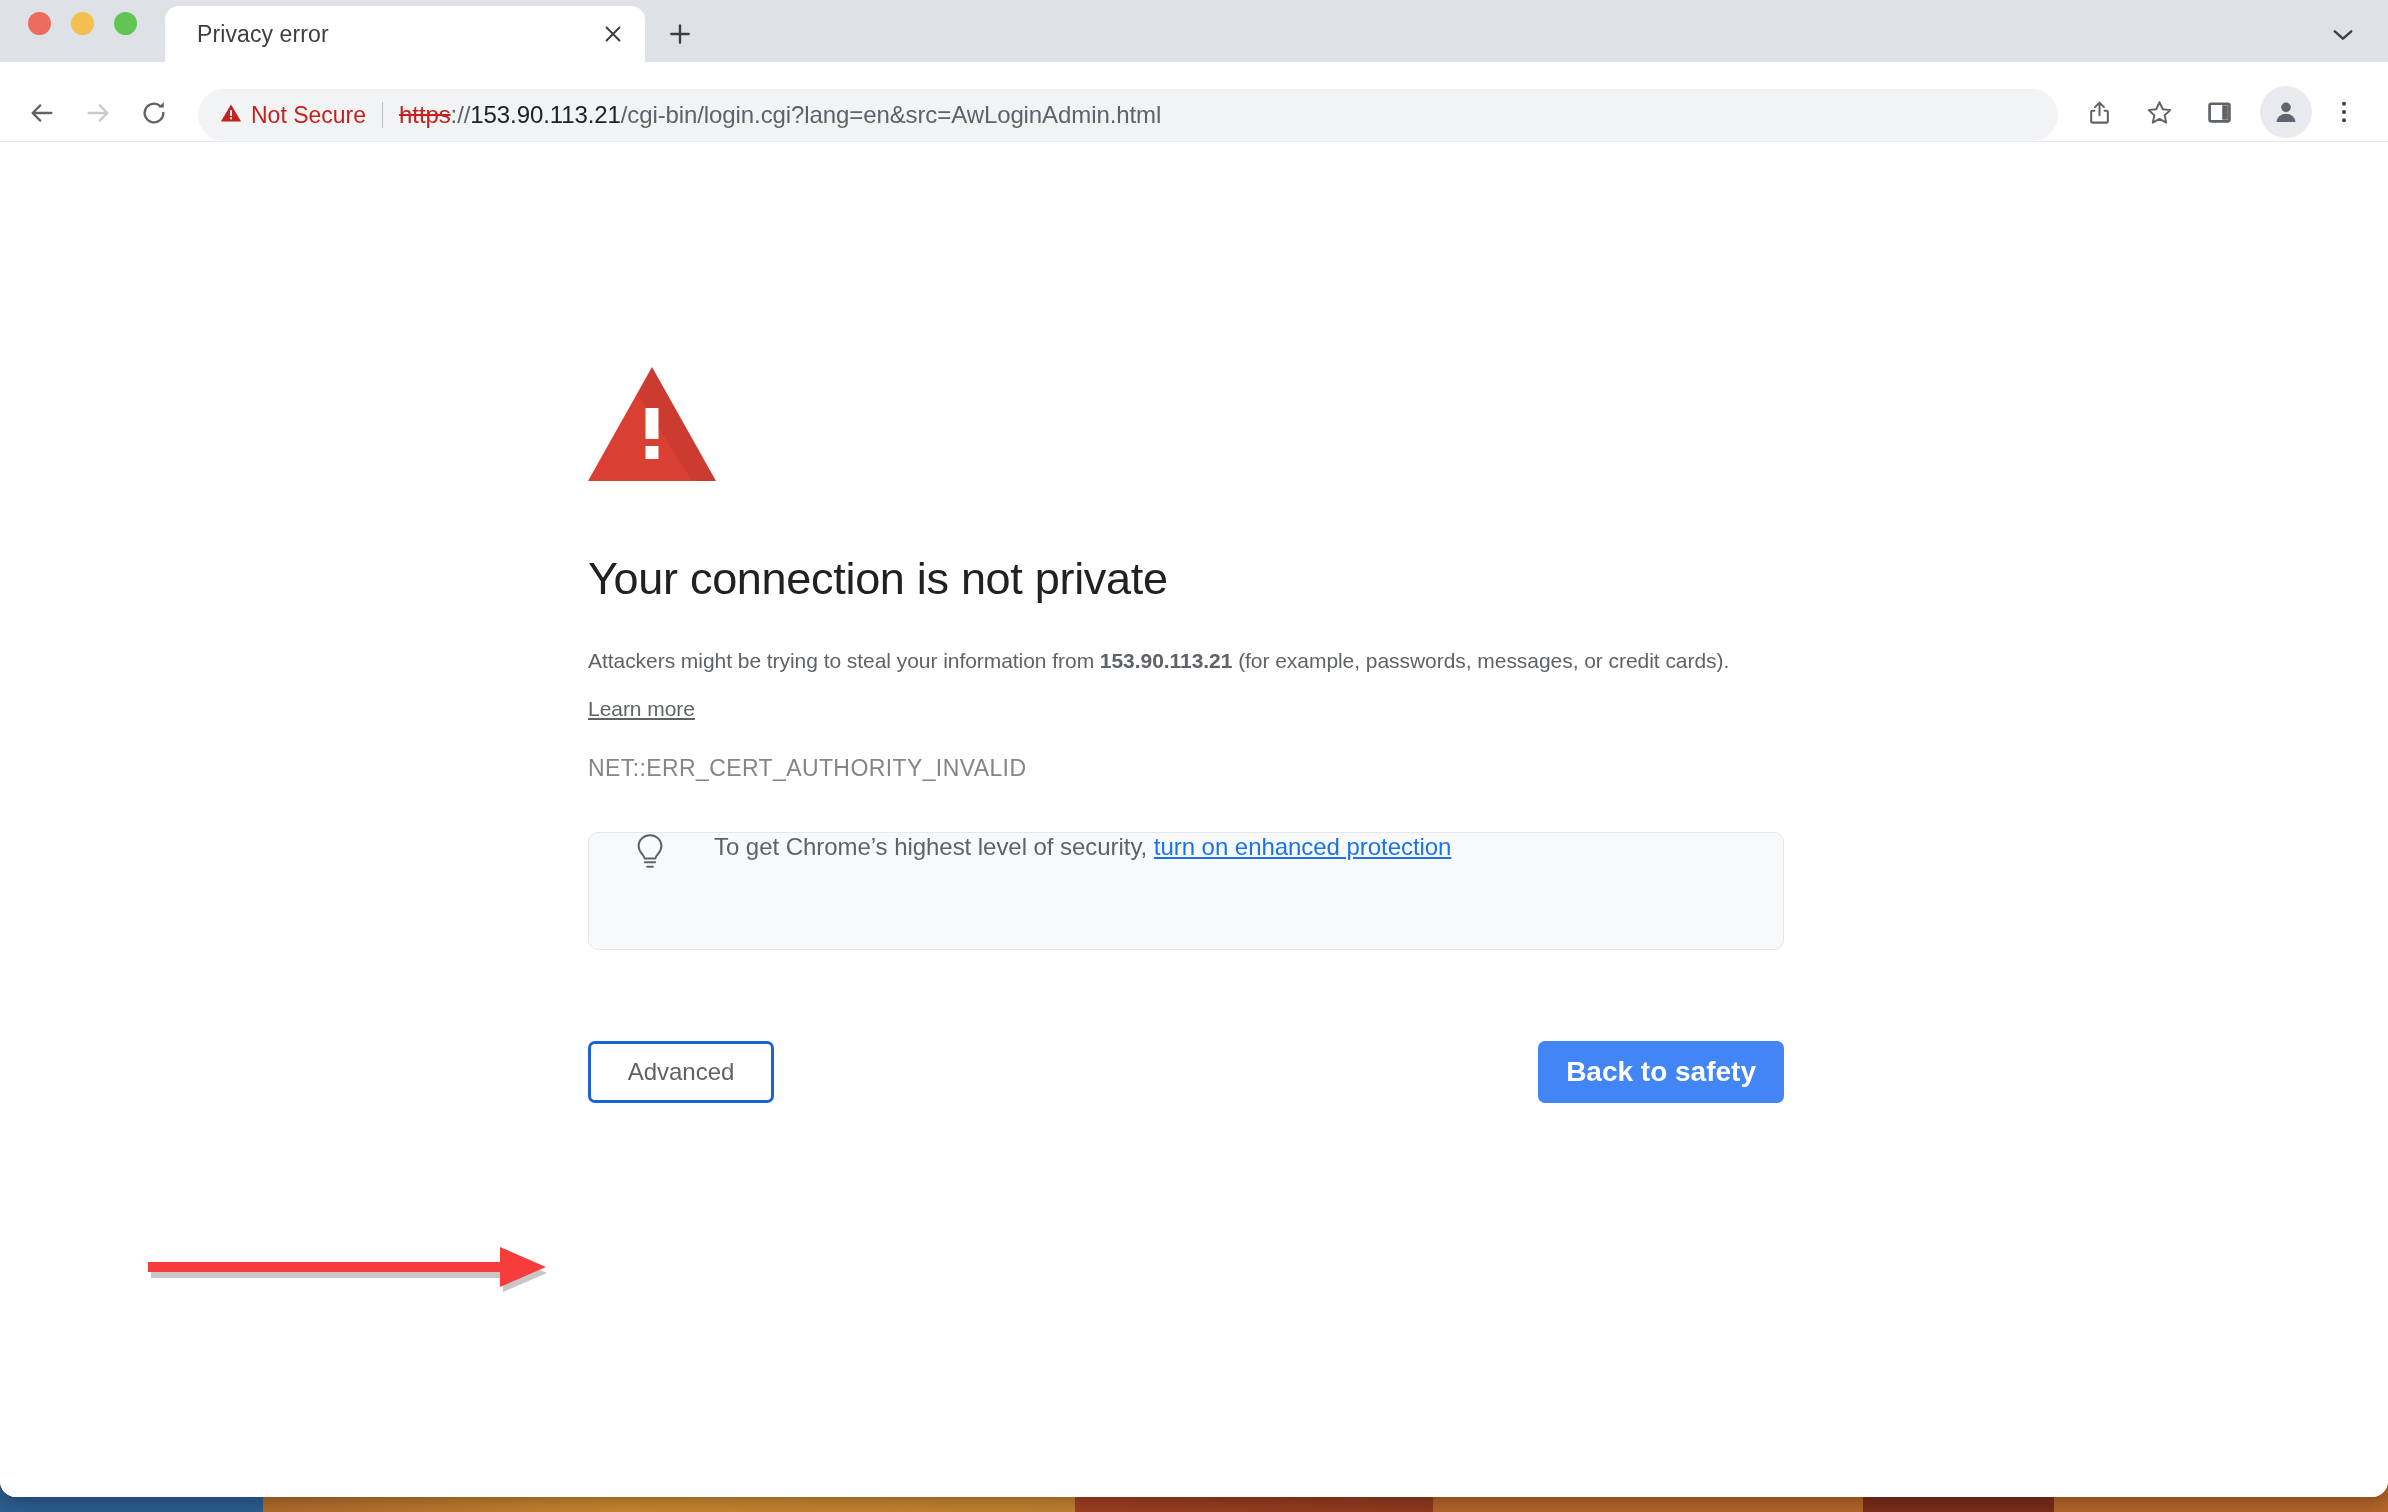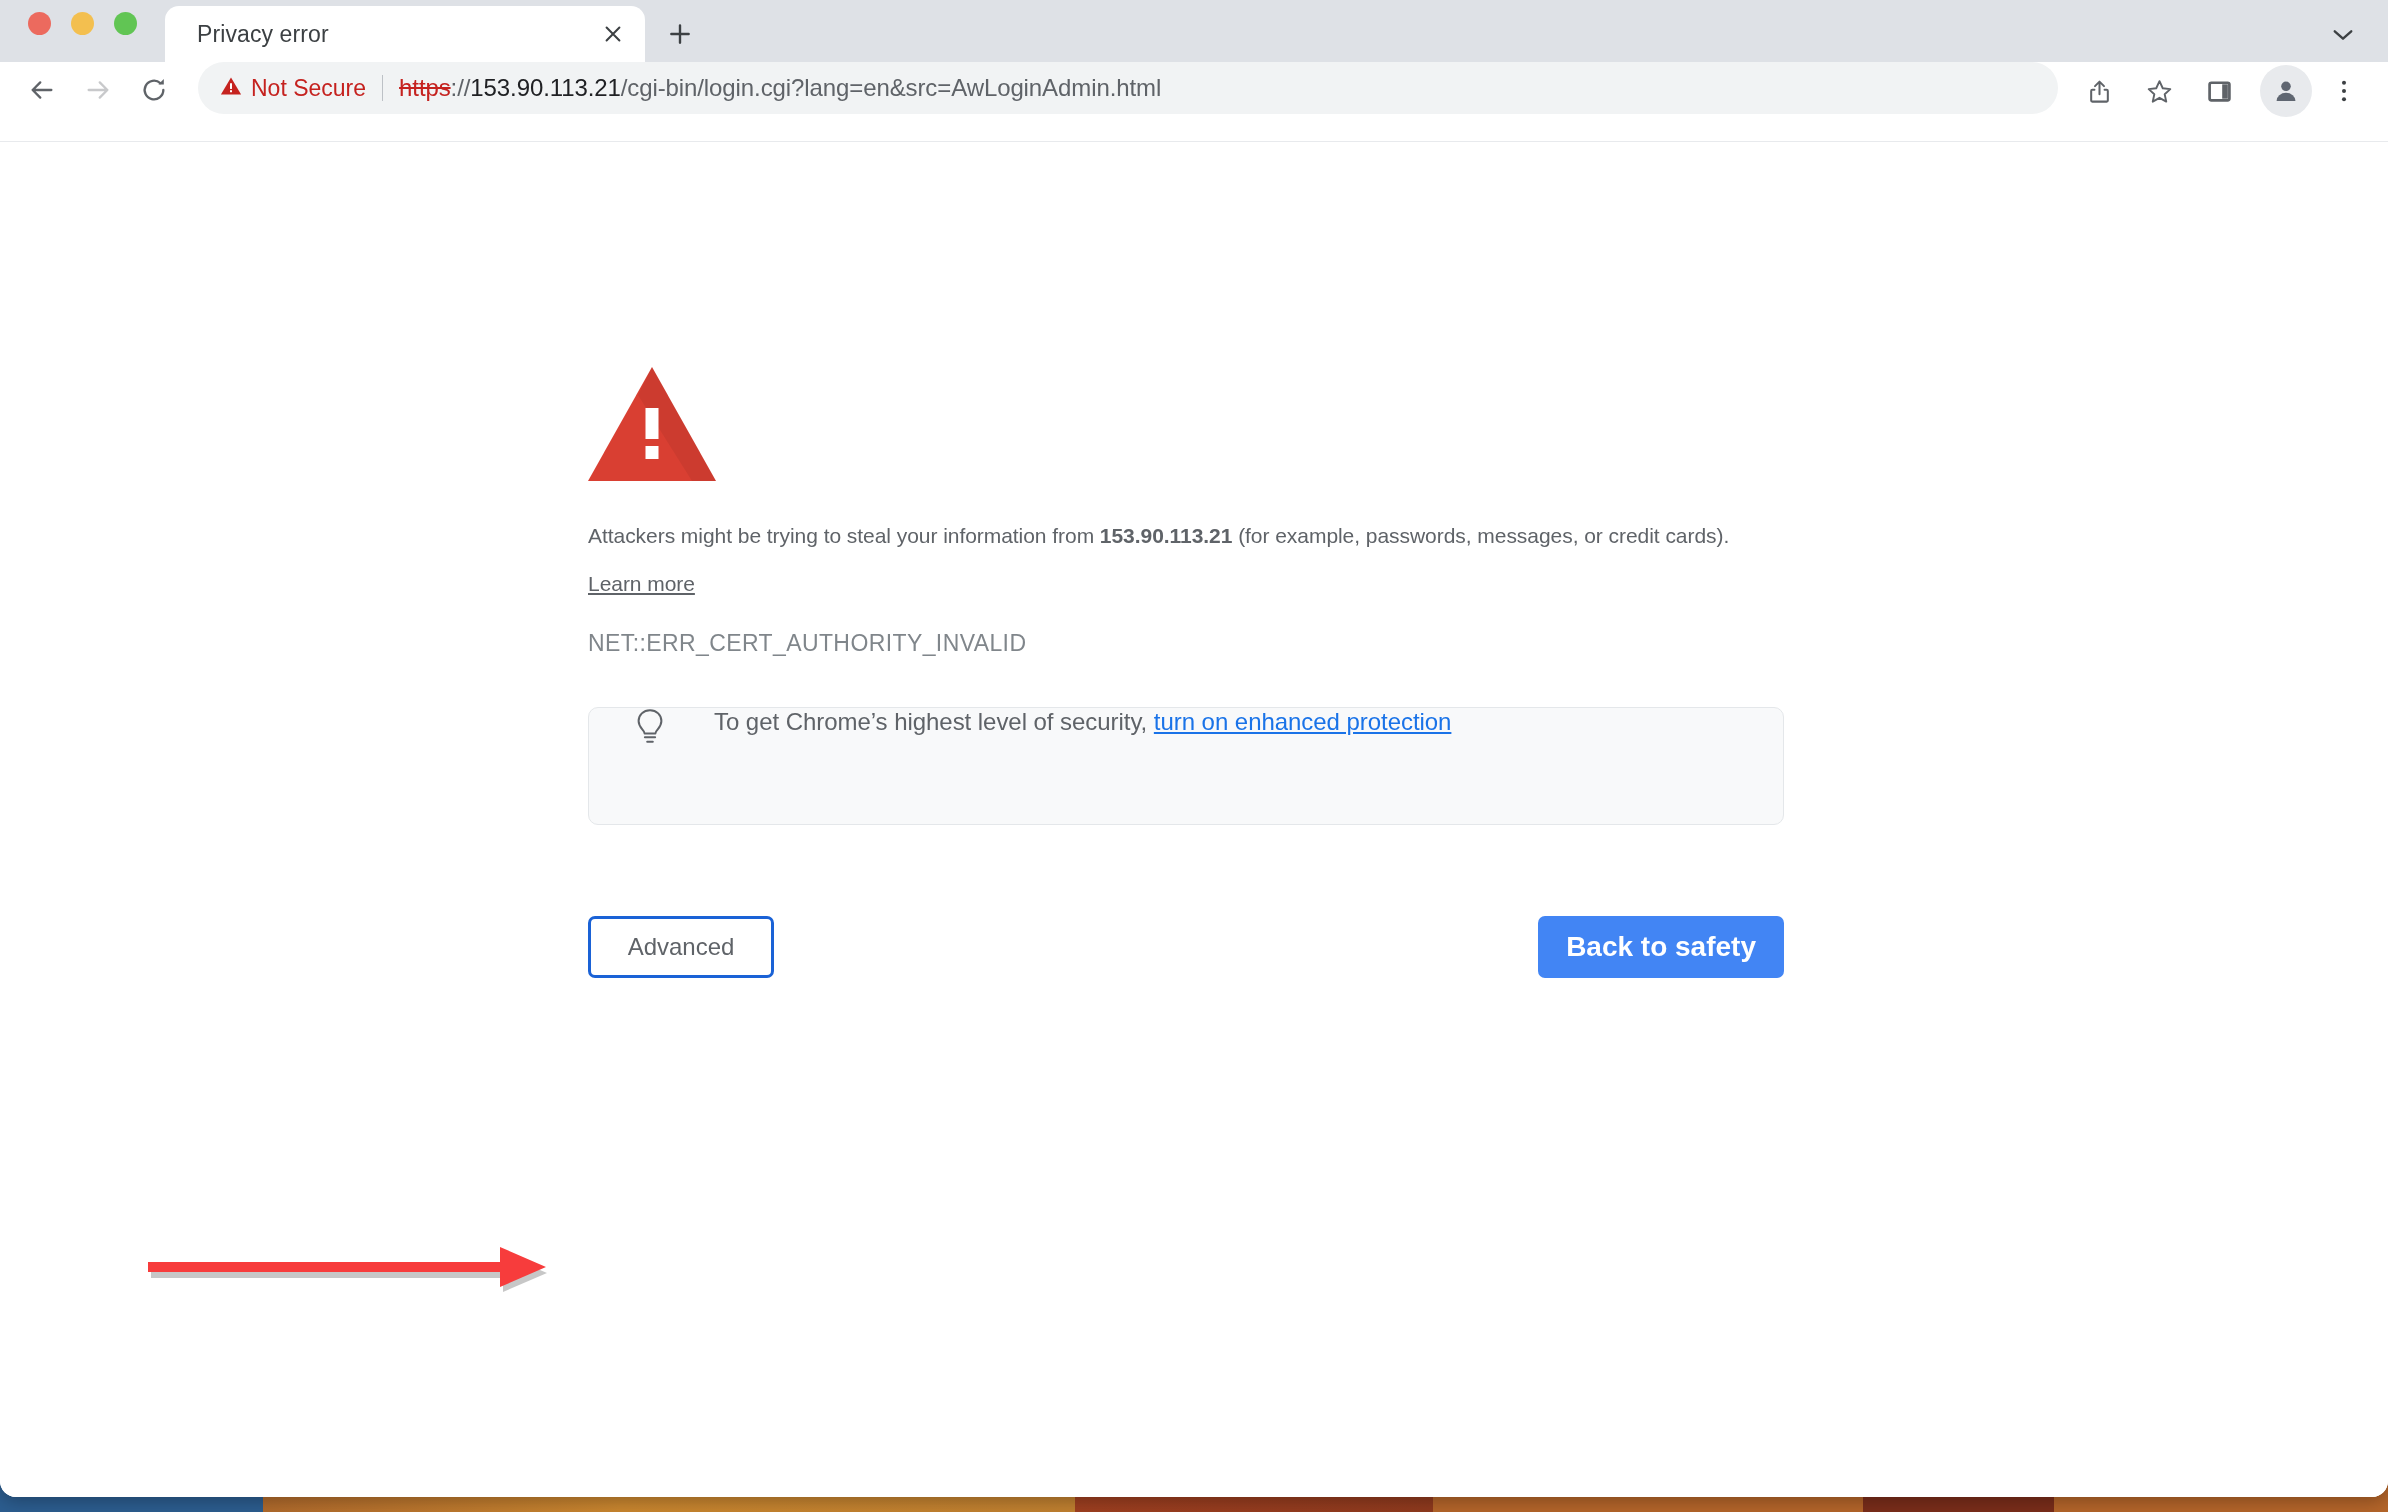--- a/index.html
+++ b/index.html
@@ -104,21 +104,21 @@
     width: 46px; height: 42px;
     display: flex; align-items: center; justify-content: center;
   }
   #tab-search-button svg { width: 22px; height: 14px; }
 
   
   #toolbar {
     height: 80px;
     background: #ffffff;
     display: flex;
-    align-items: flex-start;
+    align-items: flex-end;
     padding: 0 18px 0 14px;
     border-bottom: 1px solid #e8eaed;
   }
 
   .nav-btn {
     width: 56px; height: 56px;
     display: flex; align-items: center; justify-content: center;
     border-radius: 50%;
     flex: 0 0 auto;
   }
@@ -426,20 +426,21 @@
 
     <div id="interstitial">
 
       <svg id="warning-icon" viewBox="0 0 128 114">
         <path d="M64 0 L128 114 L0 114 Z" fill="#d93f32"></path>
         <path d="M64 0 L128 114 L104 114 L50 28 Z" fill="#000000" opacity="0.06"></path>
         <rect x="57.5" y="41" width="13" height="31" fill="#ffffff"></rect>
         <rect x="57.5" y="79" width="13" height="13" fill="#ffffff"></rect>
       </svg>
 
+      <h1 id="error-heading">Your connection is not private</h1>
 
       <p id="error-paragraph"><span>Attackers might be trying to steal your information from </span><span class="hostname">153.90.113.21</span><span> (for example, passwords, messages, or credit cards). </span><a id="learn-more-link" href="#">Learn more</a></p>
 
       <div id="error-code">NET::ERR_CERT_AUTHORITY_INVALID</div>
 
       <div id="enhanced-protection-box">
         <svg id="bulb-icon" viewBox="0 0 34 38">
           <path d="M17 2.2 C10.4 2.2 5.6 7 5.6 13 c0 4.2 2.2 6.6 3.9 8.6 1.2 1.4 2 2.4 2.1 3.9 h10.8 c0.1 -1.5 0.9 -2.5 2.1 -3.9 1.7 -2 3.9 -4.4 3.9 -8.6 0 -6 -4.8 -10.8 -11.4 -10.8 z" stroke="#5f6368" stroke-width="2" fill="none" stroke-linejoin="round"></path>
           <path d="M11.9 29.2 h10.2" stroke="#5f6368" stroke-width="2" stroke-linecap="round"></path>
           <path d="M14.2 33.8 h5.6" stroke="#5f6368" stroke-width="2" stroke-linecap="round"></path>

